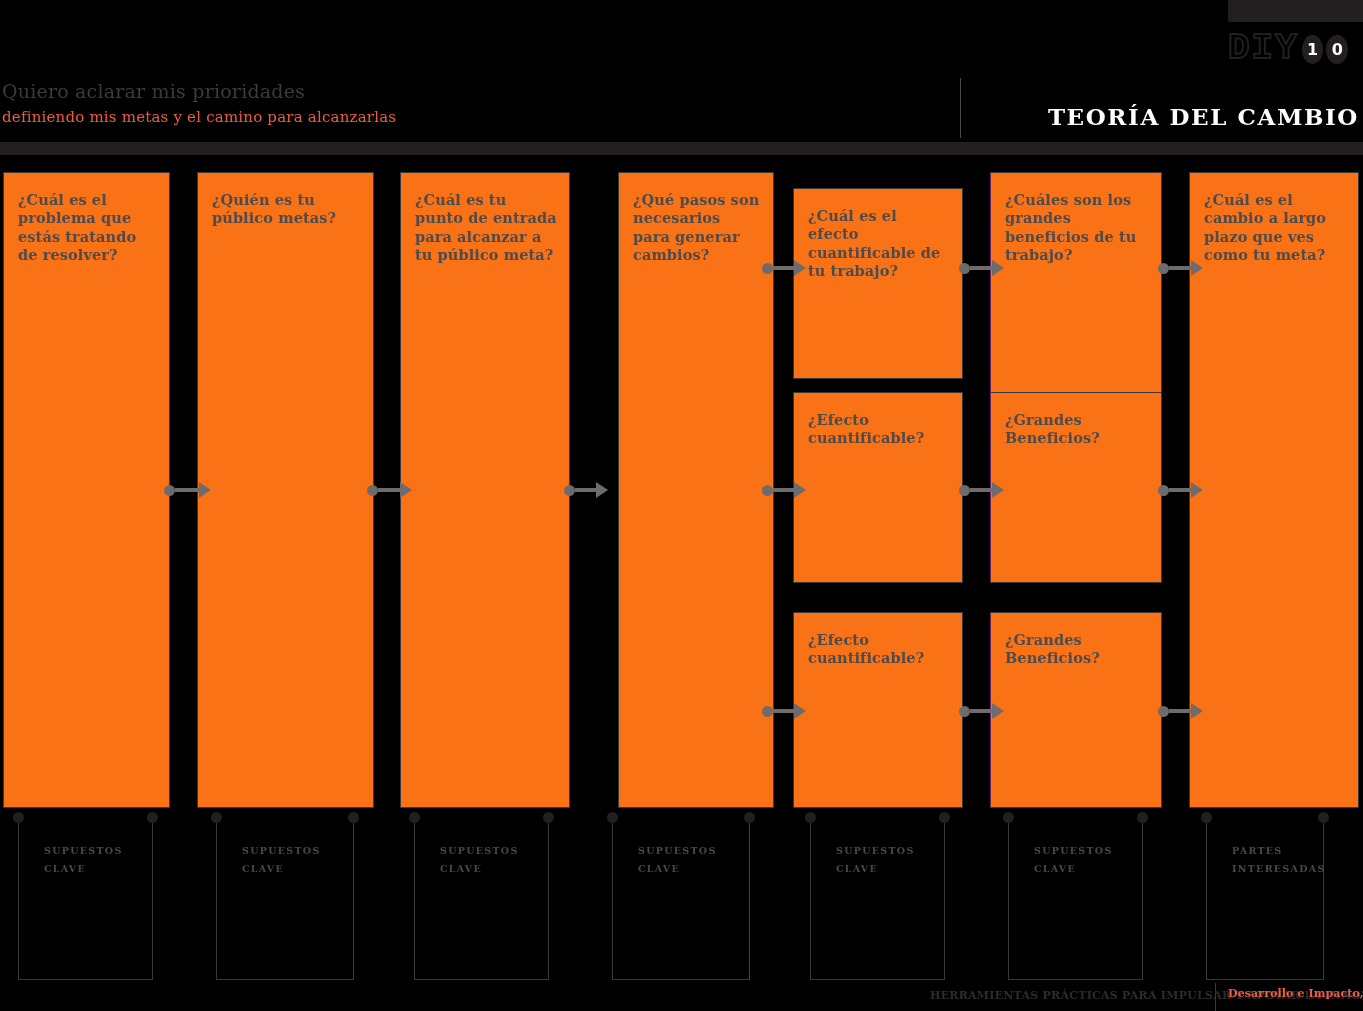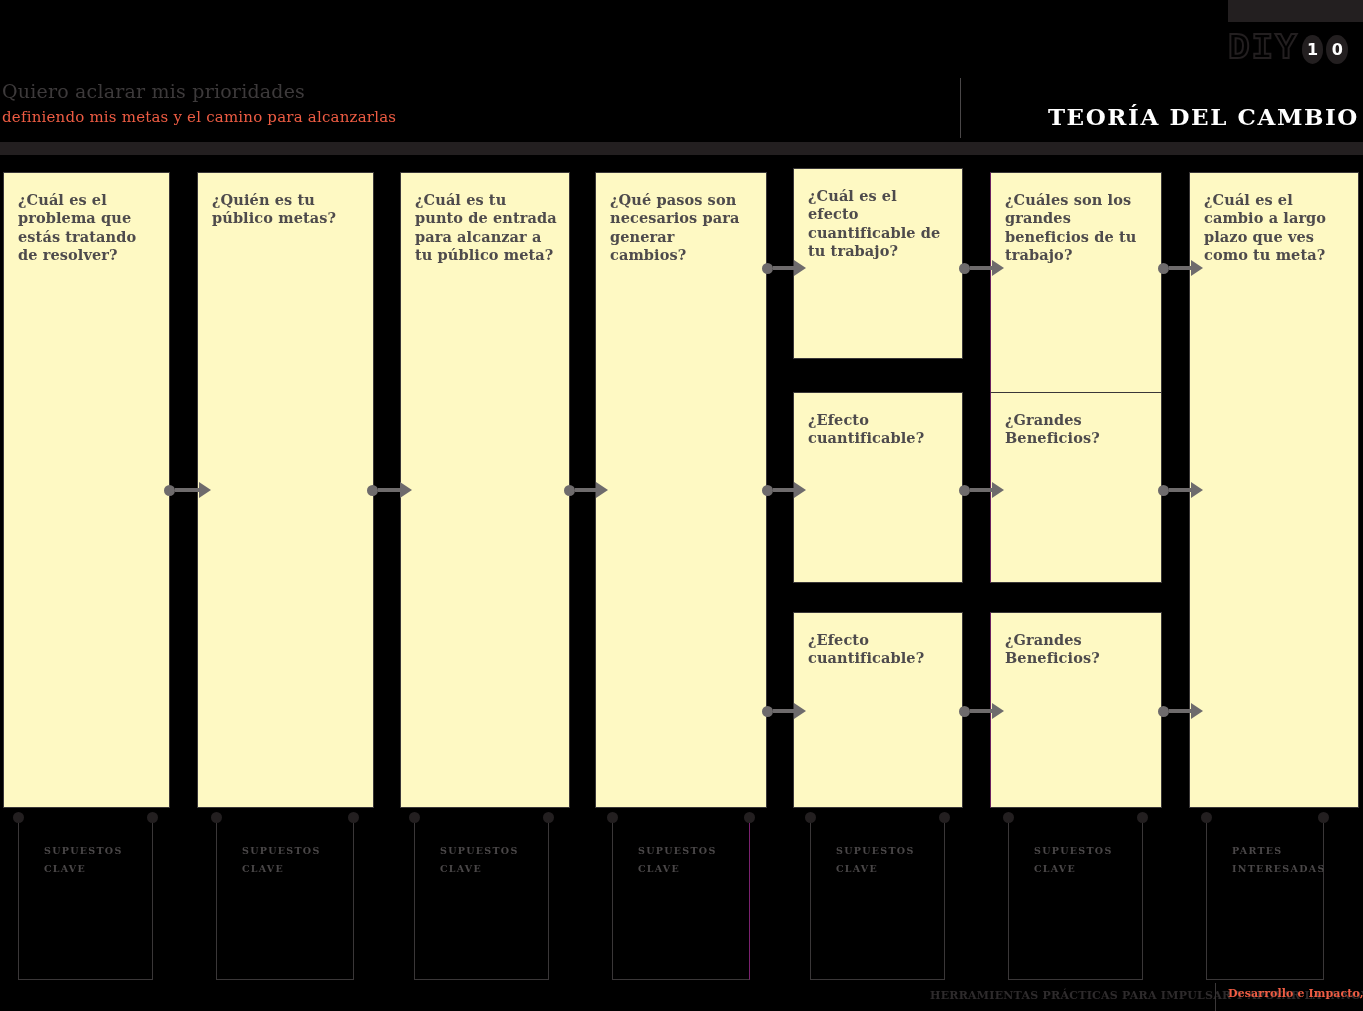--- a/index.html
+++ b/index.html
@@ -26,21 +26,21 @@
   .hdr-line1 { position:absolute; left:2px; top:80px; font-size:19px; color:#3d3a3b; letter-spacing:.2px; }
   .hdr-line2 { position:absolute; left:2px; top:108px; font-size:15px; color:#ee5c43; letter-spacing:.2px; }
 
   .hdr-divider { position:absolute; left:960px; top:78px; width:1px; height:60px; background:#4a4748; }
   .hdr-title { position:absolute; right:4px; top:103px; font-size:23px; letter-spacing:1.6px;
      color:#ffffff; font-weight:700; }
 
   .hdr-rule { position:absolute; left:0px; top:142px; width:1363px; height:13px; background:#231f20; }
 
   
-  .card { position:absolute; border:1px solid #3a3738; background:#fef9c3; }
+  .card { position:absolute; border:1px solid #3a3738; background:#f97316; }
   .card .q { position:absolute; left:14px; top:18px; right:12px;
       font-size:14.5px; line-height:1.27; color:#4e4b4c; font-weight:700; letter-spacing:.1px; }
   .card.purple { border-left:1px solid #6b2160; }
 
   
   .arrow { position:absolute; height:14px; display:flex; align-items:center; }
   .arrow .dot { width:11px; height:11px; border-radius:50%; background:#6e6b6c; flex:none; }
   .arrow .bar { height:4px; background:#6e6b6c; flex:1 1 auto; }
   .arrow .head { width:0; height:0; border-top:8px solid transparent; border-bottom:8px solid transparent;
       border-left:12px solid #6e6b6c; flex:none; }
@@ -86,24 +86,24 @@
   <div id="cards-layer">
       <div class="card" style="left: 3px; top: 172px; width: 167px; height: 636px;">
         <div class="q">¿Cuál es el problema que estás tratando de resolver?</div>
       </div>
       <div class="card" style="left: 197px; top: 172px; width: 177px; height: 636px;">
         <div class="q">¿Quién es tu público metas?</div>
       </div>
       <div class="card" style="left: 400px; top: 172px; width: 170px; height: 636px;">
         <div class="q">¿Cuál es tu punto de entrada para alcanzar a tu público meta?</div>
       </div>
-      <div class="card" style="left: 595px; top: 172px; width: 172px; height: 636px;">
+      <div class="card" style="left: 618px; top: 172px; width: 156px; height: 636px;">
         <div class="q">¿Qué pasos son necesarios para generar cambios?</div>
       </div>
-      <div class="card" style="left: 793px; top: 168px; width: 170px; height: 191px;">
+      <div class="card" style="left: 793px; top: 188px; width: 170px; height: 191px;">
         <div class="q">¿Cuál es el efecto cuantificable de tu trabajo?</div>
       </div>
       <div class="card purple" style="left: 990px; top: 172px; width: 172px; height: 241px;">
         <div class="q">¿Cuáles son los grandes beneficios de tu trabajo?</div>
       </div>
       <div class="card" style="left: 1189px; top: 172px; width: 170px; height: 636px;">
         <div class="q">¿Cuál es el cambio a largo plazo que ves como tu meta?</div>
       </div>
       <div class="card" style="left: 793px; top: 392px; width: 170px; height: 191px;">
         <div class="q">¿Efecto cuantificable?</div>

